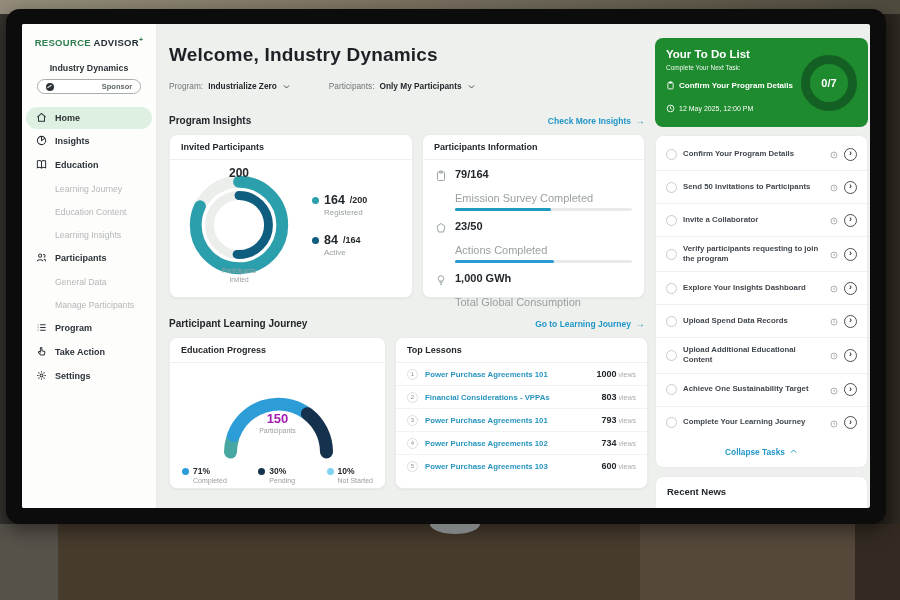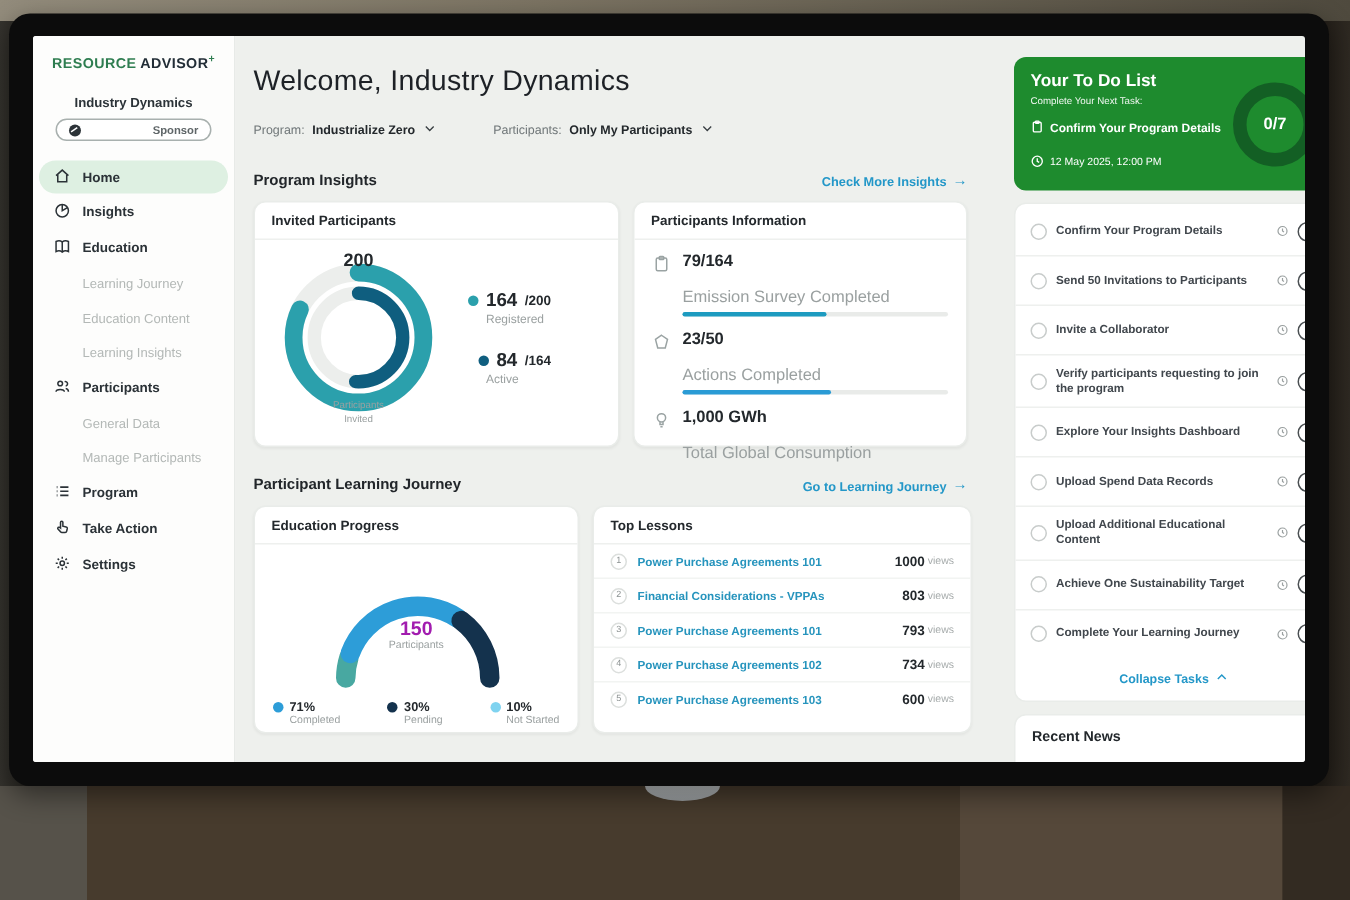--- a/index.html
+++ b/index.html
@@ -35,42 +35,42 @@
   .sponsor-label { font-size:7.5px; font-weight:bold; color:#5f6668;margin-left:44px; }
   .nav { margin-top:13px; display:flex; flex-direction:column; }
   .nav-item { display:flex; align-items:center; gap:8px; height:24px; padding-left:14px;
     font-size:9px; font-weight:bold; color:#2b3237; cursor:pointer; }
   .nav-item.active { background:#def0e2; border-radius:12px; margin:0 4px; padding-left:10px; height:22px; }
   .nav-item.sub { padding-left:33px; font-weight:normal; color:#b3b8b6; font-size:8.7px; height:23px; }
   .nav-item svg { flex:0 0 auto; }
 
   
   .main { position:absolute; left:135px; top:0; width:498px; bottom:0; padding:20px 0 0 12px; }
-  .welcome { font-size:19px; font-weight:normal; color:#1d2126; letter-spacing:.2px; }
+  .welcome { font-size:19px; font-weight:bold; color:#1d2126; letter-spacing:.2px; }
   .filters { display:flex; gap:38px; margin-top:11px; align-items:center; }
   .filter { display:flex; align-items:center; gap:5px; cursor:pointer; }
   .filter-label { font-size:8.3px; color:#6f7678; }
   .filter-value { font-size:8.3px; font-weight:bold; color:#23282c; }
   .section-row { display:flex; justify-content:space-between; align-items:center; margin-top:20px; width:476px; }
   .section-title { font-size:10px; font-weight:bold; color:#22262a; }
   .link { display:flex; align-items:center; gap:4px; font-size:8.5px; font-weight:bold; color:#2397c8; cursor:pointer; }
   .link .arrow { font-size:10px; }
 
   .cards-row { display:flex; gap:9px; margin-top:8px; }
   .card { background:#fff; border:1px solid #e9ece9; border-radius:8px; box-shadow:0 1px 2px rgba(0,0,0,.05); }
   .card-title { padding:7px 11px; font-size:9px; font-weight:bold; color:#23282c; border-bottom:1px solid #eef0ee; }
 
   .card-invited { width:244px; height:164px; }
   .invited-body { display:flex; align-items:center; padding:6px 10px; }
   .donut-wrap { position:relative; width:118px; height:118px; }
   .donut-center { position:absolute; inset:0; display:flex; flex-direction:column; align-items:center; justify-content:space-between; text-align:center; }
   .donut-center .val { font-size:12px; font-weight:bold; color:#23282c; }
   .donut-center .lab { font-size:6.5px; color:#9aa0a0; width:52px; line-height:1.3; margin-top:1px; }
   .dlegend { display:flex; flex-direction:column; gap:16px; margin-left:14px; }
-  .dlegend-item .line1 { display:flex; align-items:center; gap:5px;justify-content:flex-end; }
+  .dlegend-item .line1 { display:flex; align-items:center; gap:5px; }
   .dot { width:7px; height:7px; border-radius:50%; flex:0 0 auto; }
   .dlegend-item .big { font-size:12.5px; font-weight:bold; color:#23282c; }
   .dlegend-item .small { font-size:9px; font-weight:bold; color:#23282c; }
   .dlegend-item .lab { font-size:8px; color:#9aa0a0; margin:1px 0 0 12px; }
 
   .card-info { width:223px; height:164px; }
   .info-body { padding:8px 12px; display:flex; flex-direction:column; gap:9px; }
   .stat { display:flex; gap:8px; }
   .stat svg { margin-top:2px; flex:0 0 auto; }
   .stat-content { flex:1; }
@@ -92,21 +92,21 @@
   .card-lessons { width:253px; height:152px; }
   .lesson-row { display:flex; align-items:center; padding:5.5px 11px; border-bottom:1px solid #f2f4f2; }
   .lesson-row:last-child { border-bottom:none; }
   .rank { width:11px; height:11px; border-radius:50%; border:1px solid #dcdfdd; color:#8b9191;
     font-size:6px; display:flex; align-items:center; justify-content:center; flex:0 0 auto; }
   .lesson-title { flex:1; margin-left:7px; color:#2694bd; font-weight:bold; font-size:7.8px; cursor:pointer; }
   .views-num { font-size:9px; font-weight:bold; color:#23282c; }
   .views-suffix { font-size:7px; color:#a7acac; margin-left:2px; }
 
   
-  .right-col { position:absolute; left:654px; top:14px; width:213px; }
+  .right-col { position:absolute; left:633px; top:14px; width:213px; }
   .todo-card { background:#1e8b2e; border-radius:8px; padding:10px 11px; display:flex; justify-content:space-between; color:#fff; }
   .todo-title { font-size:11.5px; font-weight:bold; }
   .todo-sub { font-size:6.5px; margin-top:4px; opacity:.92; }
   .todo-line { display:flex; align-items:center; gap:4px; margin-top:5px; }
   .todo-task { font-size:8px; font-weight:bold; }
   .todo-due { font-size:7px; }
   .todo-badge { width:56px; height:56px; border:9px solid #135f24; border-radius:50%;
     display:flex; align-items:center; justify-content:center; flex:0 0 auto; align-self:center; }
   .todo-badge span { font-size:11px; font-weight:bold; }
 

